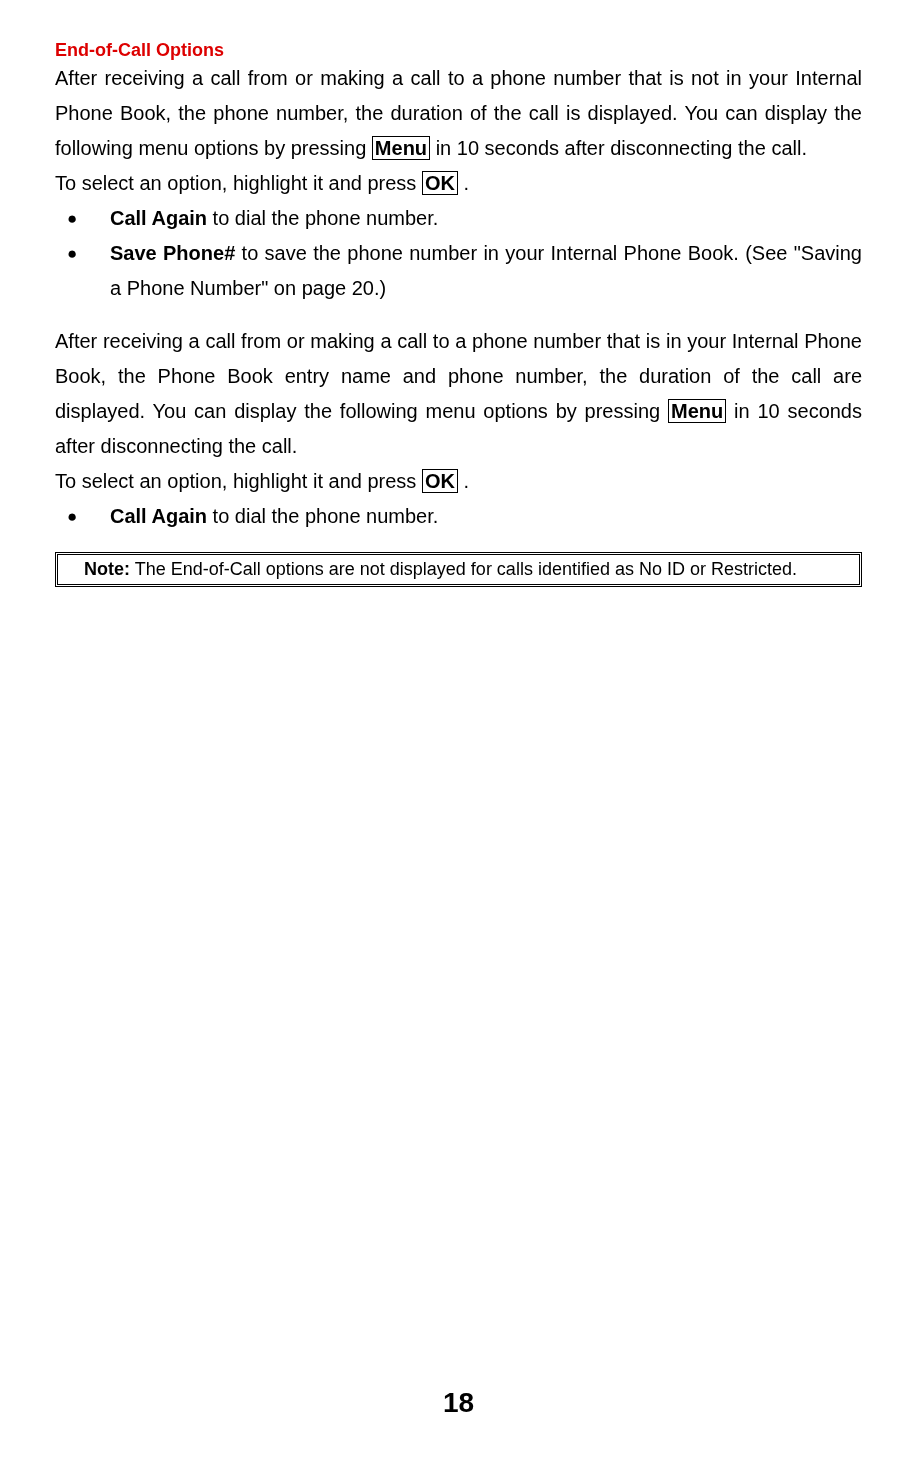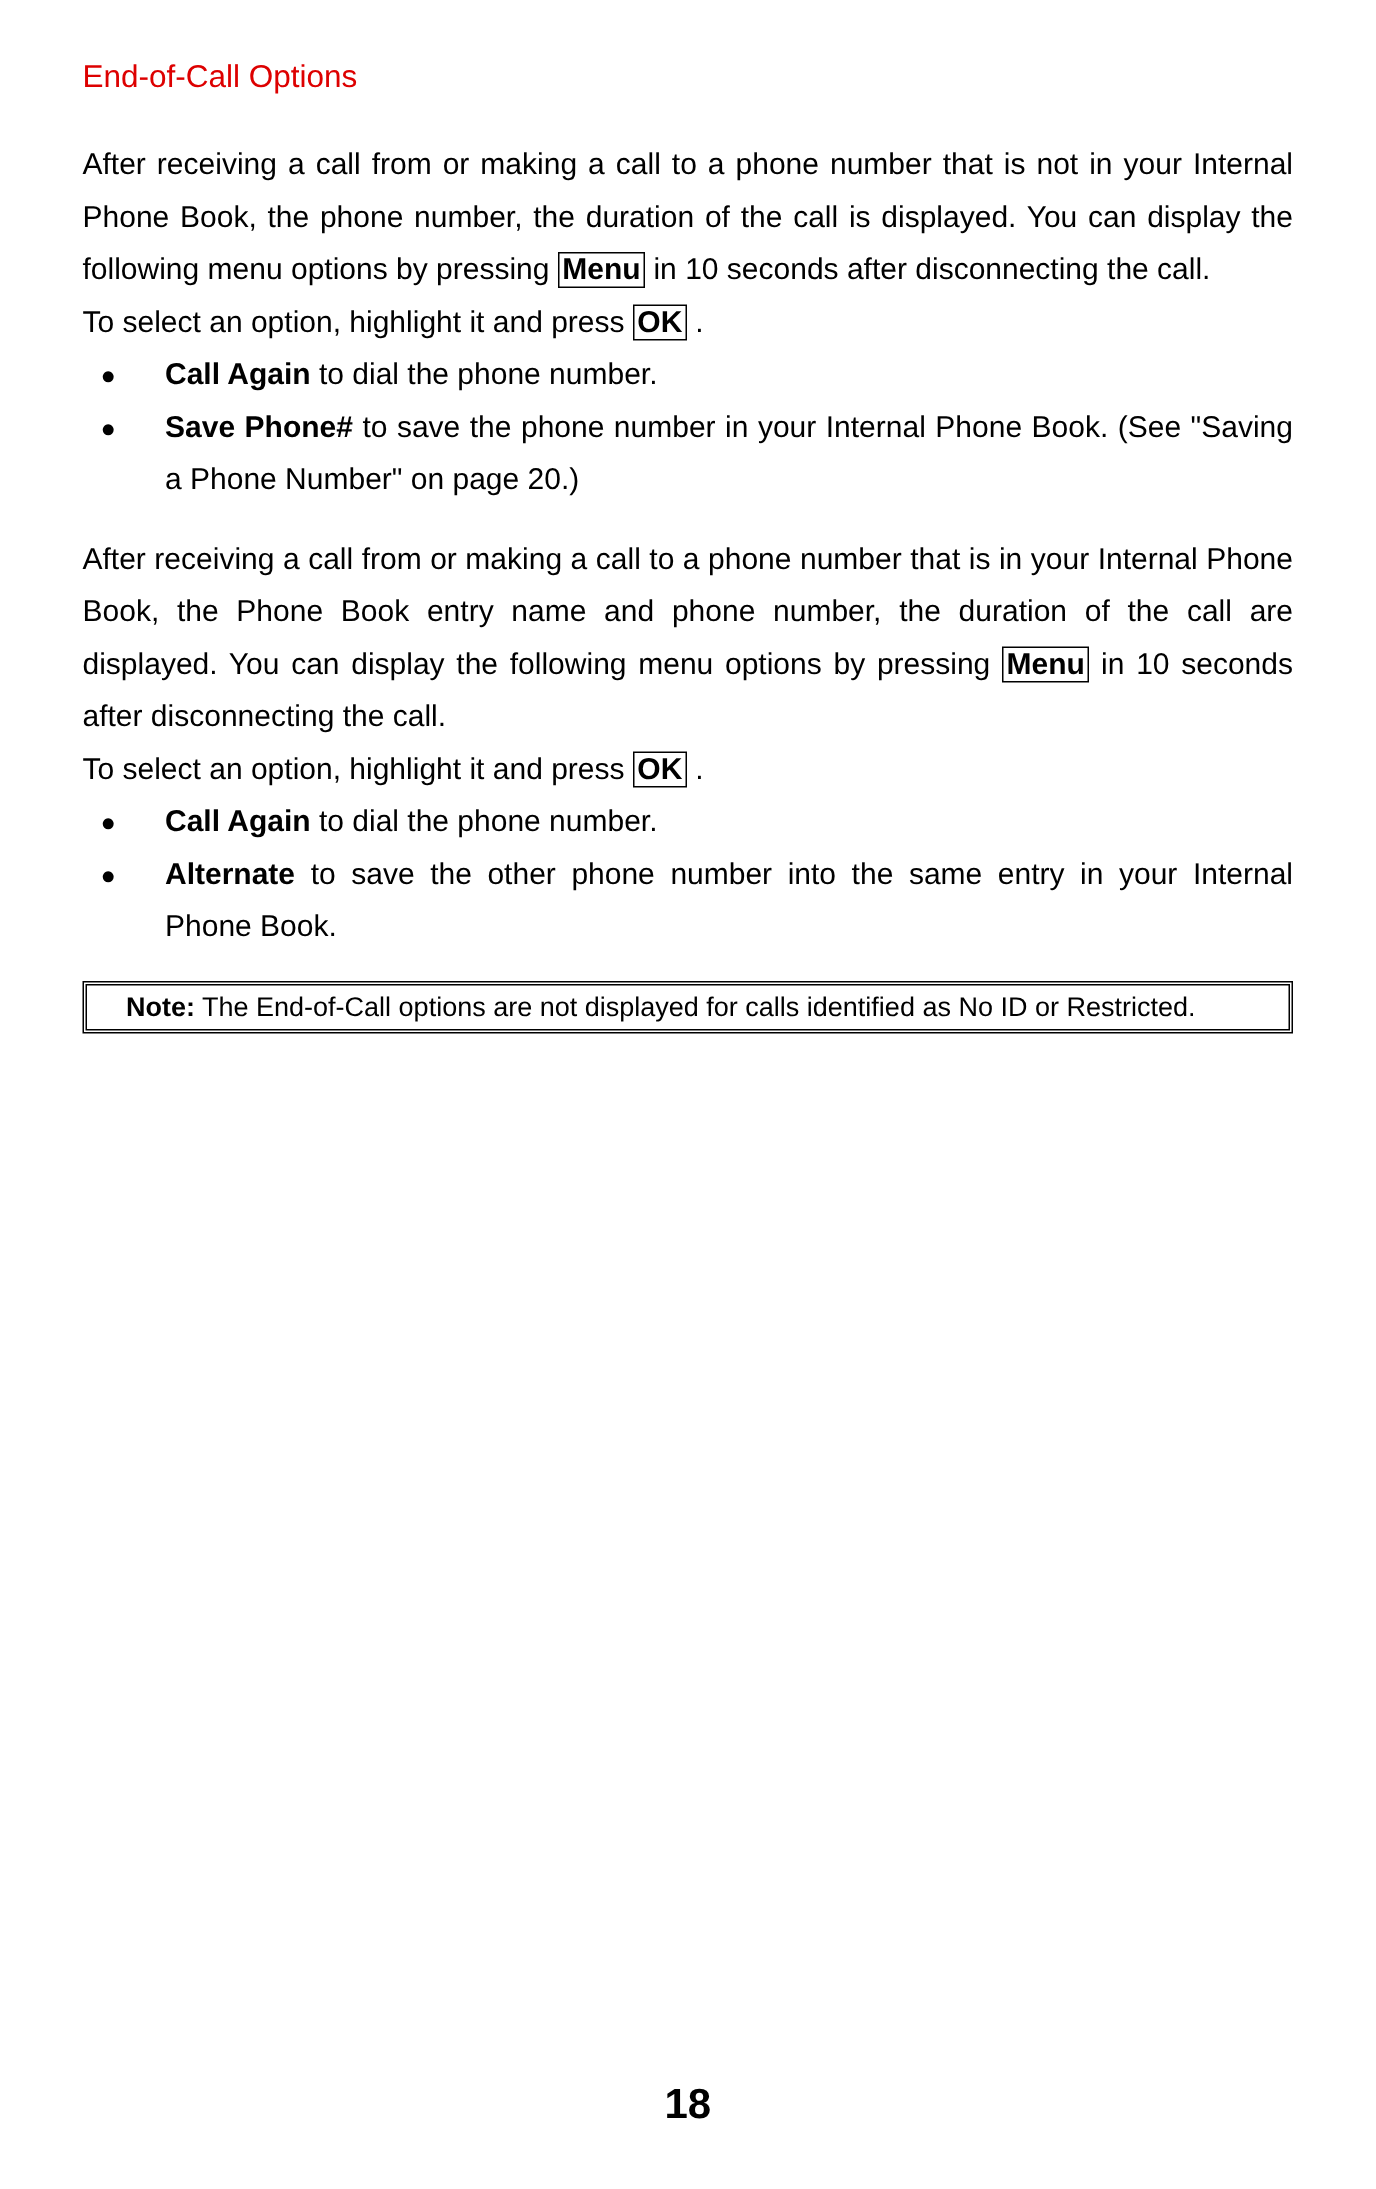--- a/index.html
+++ b/index.html
@@ -7,23 +7,23 @@
       width: 917px;
       height: 1459px;
       margin: 0;
       padding: 40px 55px;
       box-sizing: border-box;
       color: #000;
       position: relative;
     }
     .title {
       color: #dd0000;
-      font-weight: normal;
-      font-size: 21px;
-      margin-bottom: 29px;
+      font-weight: bold;
+      font-size: 18px;
+      margin-bottom: 0;
     }
     .paragraph {
       font-size: 20px;
       line-height: 1.75;
       text-align: justify;
       margin-bottom: 0;
     }
     .boxed-key {
       border: 1px solid #000;
       padding: 0 2px;
@@ -96,22 +96,19 @@
 </div>
 
 <div class="paragraph">
   <span>To select an option, highlight it and press </span><span class="boxed-key">OK</span><span> .</span>
 </div>
 
 <ul class="bullet-list">
   <li>
     <span class="bold">Call Again</span><span> to dial the phone number.</span>
   </li>
-  <li>
-    <span class="bold">Alternate</span><span> to save the other phone number into the same entry in your Internal Phone Book.</span>
-  </li>
 </ul>
 
 <div class="note-box">
   <span class="bold">Note:</span><span> The End-of-Call options are not displayed for calls identified as No ID or Restricted.</span>
 </div>
 
 <div class="page-number">18</div>
 
 </body></html>

